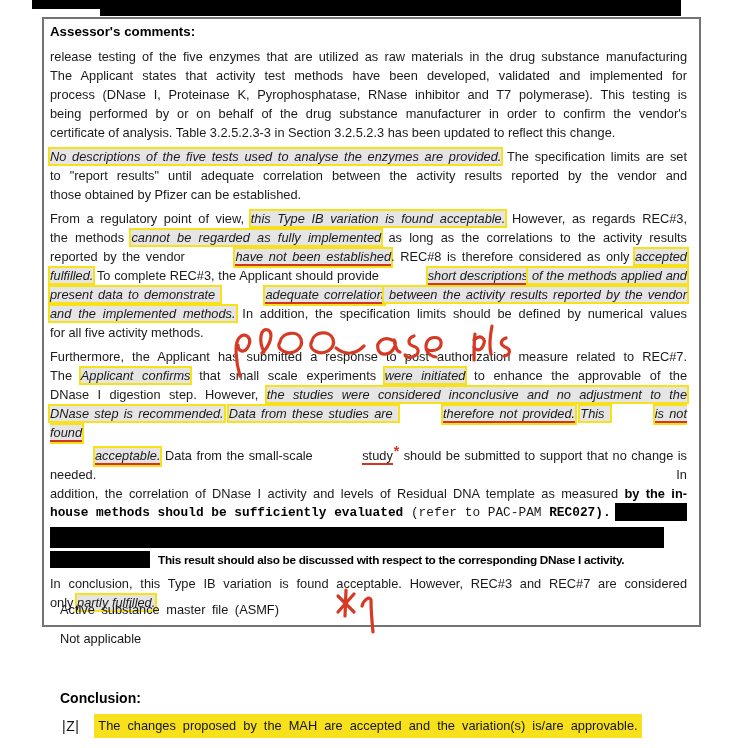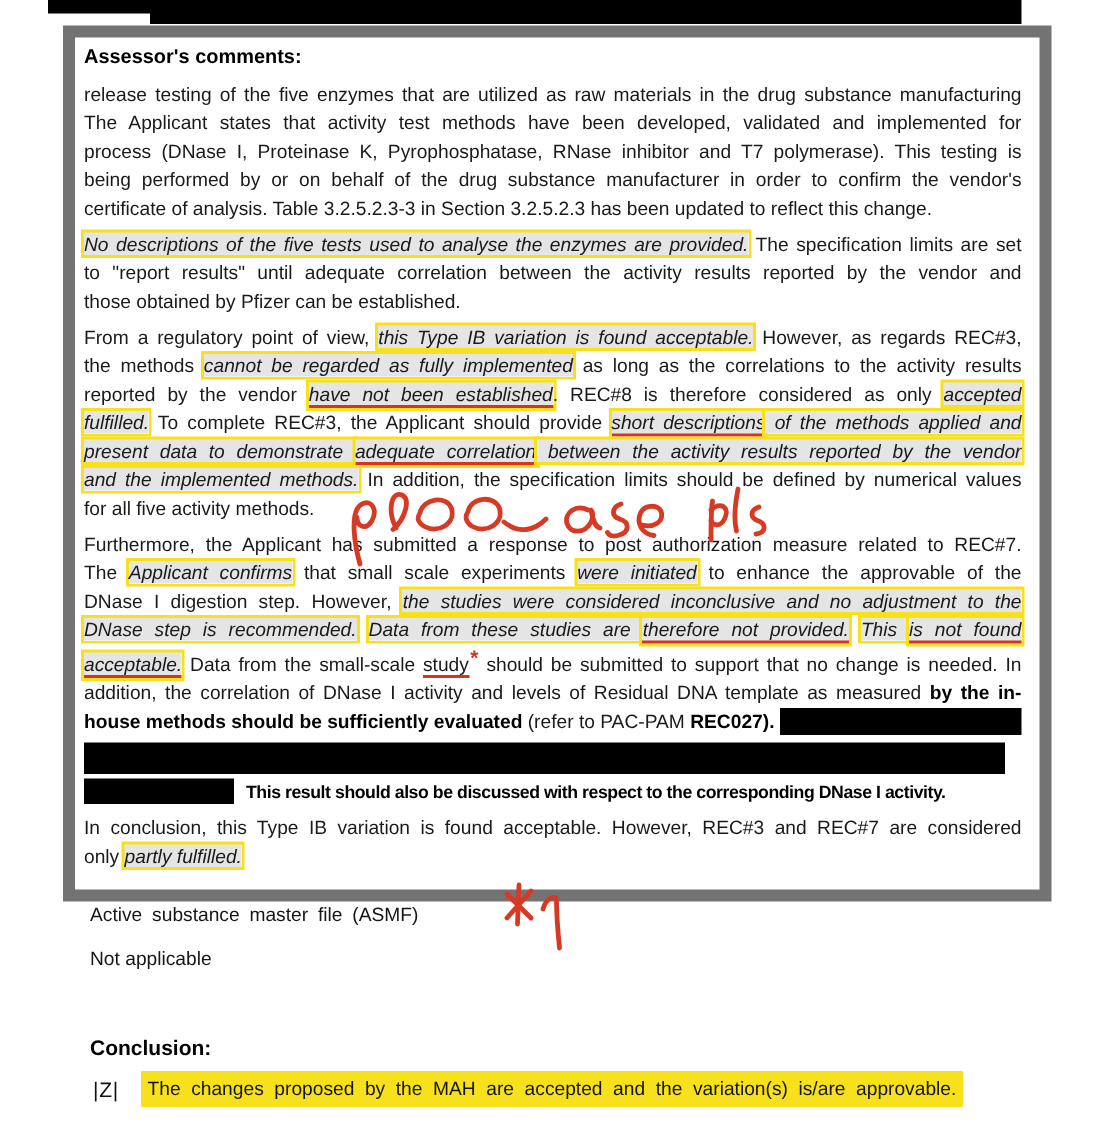--- a/index.html
+++ b/index.html
@@ -6,32 +6,32 @@
   body{width:735px;height:748px;position:relative;overflow:hidden;
        font-family:"Liberation Sans","DejaVu Sans",sans-serif;color:#161616;}
   .page{position:absolute;inset:0;background:#ffffff;}
 
   
   .topbar-a{position:absolute;left:32px;top:0;width:68px;height:9px;background:#000;}
   .topbar-b{position:absolute;left:100px;top:0;width:581px;height:16px;background:#000;}
 
   
   #assessor-box{position:absolute;left:42px;top:17px;width:659px;box-sizing:border-box;
-    border:8px solid #737373;background:#fff;padding:3px 12px 8px 6px;}
+    border:2px solid #737373;background:#fff;padding:3px 12px 8px 6px;}
   .box-title{font-weight:bold;font-size:13.3px;line-height:19px;margin-bottom:6px;color:#000;}
   .para{margin:0 0 5px 0;}
   .line{font-size:12.8px;line-height:19px;}
   .line.just{text-align:justify;text-align-last:justify;}
   .seg{color:#1a1a1a;}
   .seg.hl{background:#e5e5e5;box-shadow:0 0 0 2px #f7e11d;font-style:italic;}
   .seg.b{font-weight:bold;color:#000;}
-  .seg.rl{border-bottom:2.5px solid #d43420;}
+  .seg.rl{border-bottom:2.5px solid #d43420;margin-left:45px;}
   .star{color:#d43420;font-weight:bold;font-size:14px;vertical-align:4px;margin-left:1px;}
 
-  .tailline{display:flex;align-items:center;}
+  .tailline{display:flex;align-items:flex-start;font-family:Liberation Mono, monospace;}
   .tailline .text{white-space:pre;}
   .tail-redact{flex:1;height:18px;background:#000;margin-left:4px;}
 
   .redact-bar{height:21px;background:#000;width:614px;margin:1px 0 3px 0;}
   .redact-note{display:flex;align-items:center;margin:0 0 6px 0;}
   .redact-block{width:100px;height:17px;background:#000;margin-right:8px;flex:none;}
   .note-text{font-weight:bold;font-size:11.8px;letter-spacing:-0.3px;color:#000;white-space:nowrap;}
 
   
   .asmf{position:absolute;left:60px;top:602px;font-size:12.8px;word-spacing:3px;}

